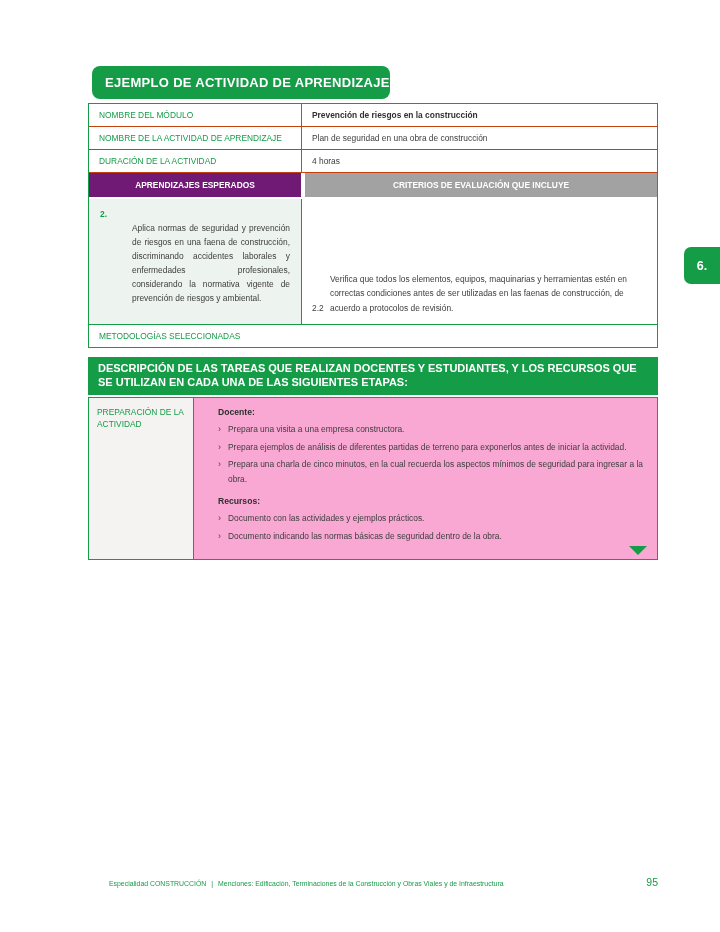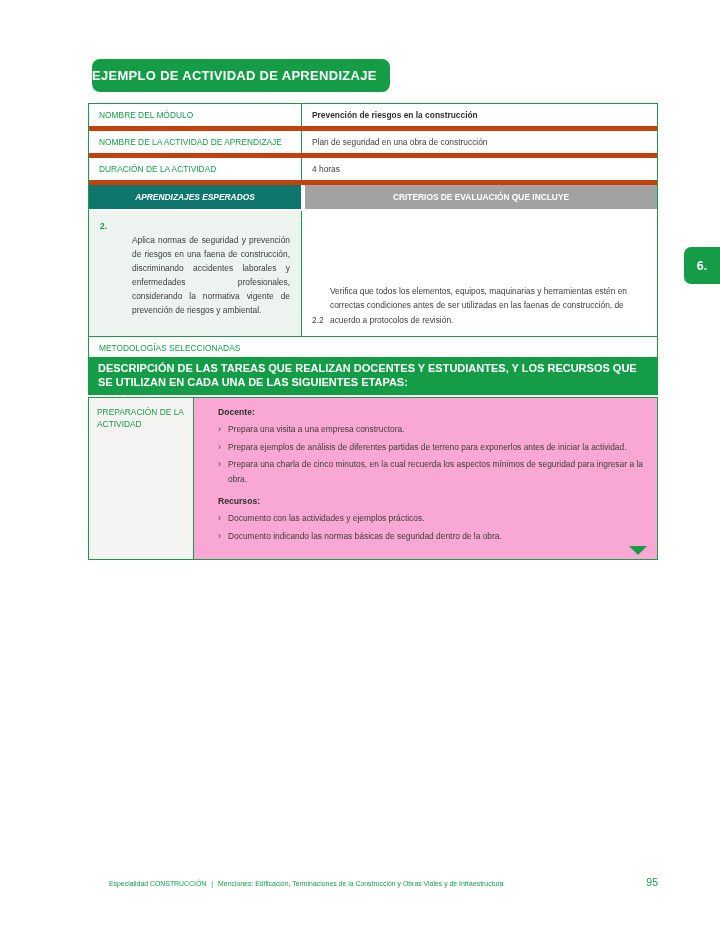--- a/index.html
+++ b/index.html
@@ -9,40 +9,41 @@
     position: relative;
     width: 720px;
     height: 932px;
     background: #ffffff;
     overflow: hidden;
     margin: 0 auto;
   }
   
   .title-tab {
     position: absolute;
-    left: 92px; top: 59px;
+    left: 92px; top: 66px;
     width: 298px; height: 33px;
     background: #149C47;
     border-radius: 8px;
     color: #ffffff;
     font-size: 13px;
     font-weight: bold;
     letter-spacing: 0.3px;
     display: flex;
     align-items: center;
+    padding-left: 13px;
   }
   
   .main-table {
     position: absolute;
     left: 88px; top: 103px;
     width: 570px;
     border: 1.5px solid #149C47;
     background: #ffffff;
   }
-  .row { display: flex; border-bottom: 5px solid #c2410c; }
+  .row { display: flex; border-bottom: 1px solid #c2410c; }
   .row.last { border-bottom: none; }
   .cell { padding: 6px 10px 5px 10px; font-size: 8.4px; line-height: 11px; }
   .cell.label {
     width: 212px;
     min-width: 212px;
     color: #149C47;
     text-transform: uppercase;
   }
   .cell.value { flex: 1; border-left: 1px solid #149C47; color: #3D3D3D; }
   .cell.value.bold { font-weight: bold; color: #303030; }
@@ -50,21 +51,21 @@
   .hdr {
     height: 24px;
     display: flex;
     align-items: center;
     justify-content: center;
     color: #ffffff;
     font-weight: bold;
     font-size: 8.4px;
     text-transform: uppercase;
   }
-  .hdr.green { width: 212px; min-width: 212px; background: #0f766e; margin-right: 4px; font-style: italic; }
+  .hdr.green { width: 212px; min-width: 212px; background: #701a75; margin-right: 4px; }
   .hdr.gray { flex: 1; background: #A2A2A2; }
   .content-row { display: flex; border-bottom: 1px solid #149C47; min-height: 126px; }
   .cell-ae {
     width: 212px; min-width: 212px;
     background: #EDF3EE;
     padding: 8px 11px;
     font-size: 8.4px;
     line-height: 14px;
     color: #3D3D3D;
   }

